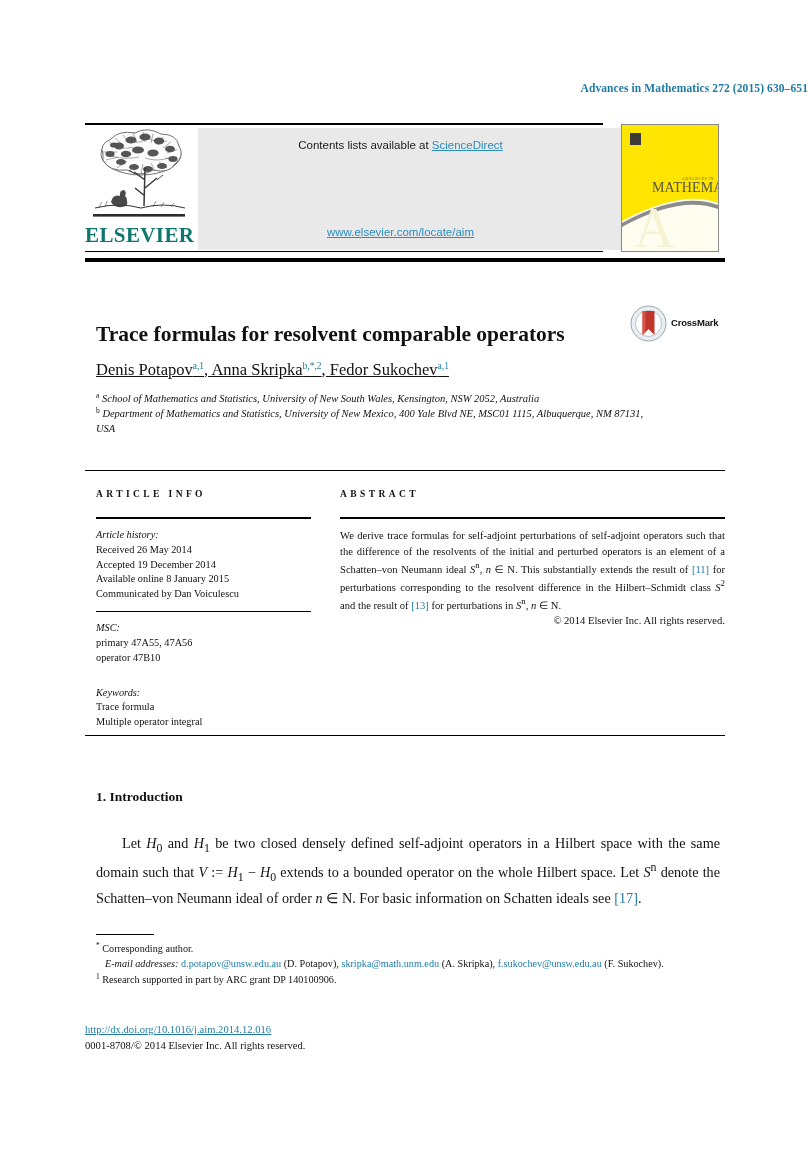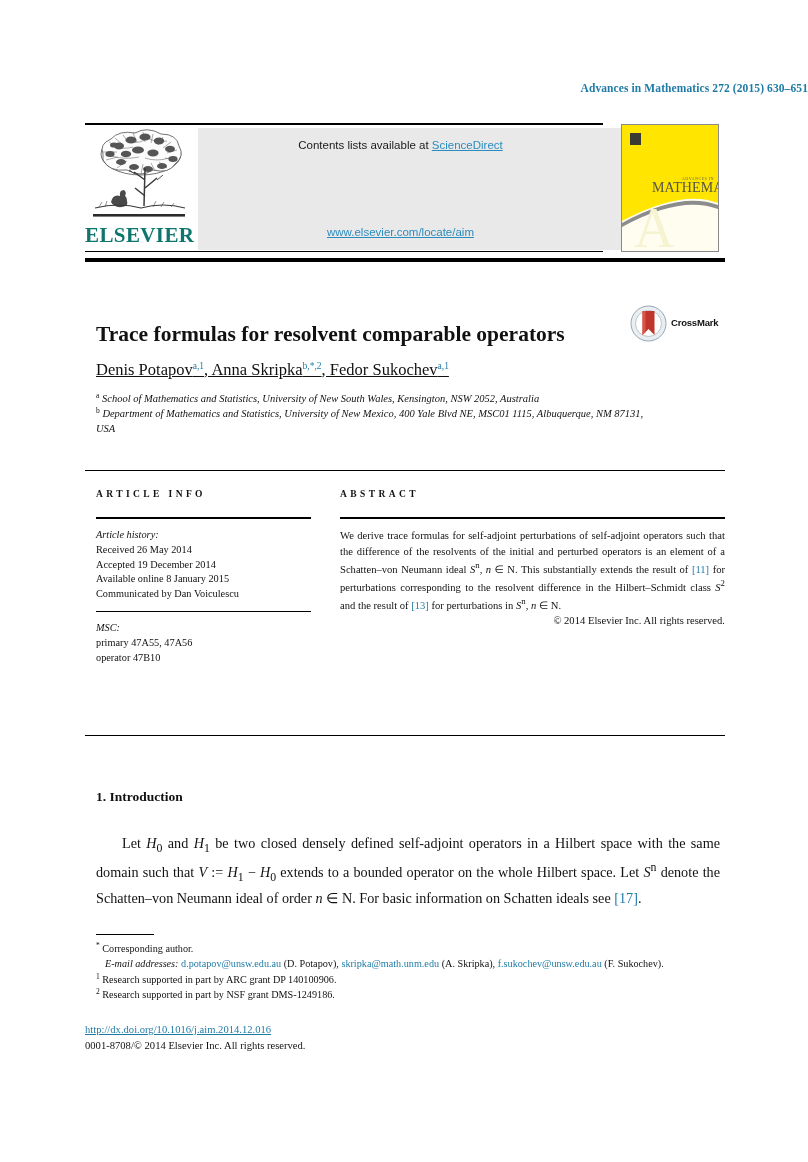--- a/index.html
+++ b/index.html
@@ -500,20 +500,25 @@
     </div>
 
     <div class="info-sep"></div>
 
     <div class="info-group">
       <span class="lbl">MSC:</span>
       <span>primary 47A55, 47A56</span><br>
       <span>operator 47B10</span>
     </div>
 
+    <div class="info-group" style="margin-top:20px">
+      <span class="lbl">Keywords:</span>
+      <span>Trace formula</span><br>
+      <span>Multiple operator integral</span>
+    </div>
   </div>
 
   <div class="abs-col">
     <div class="col-head">ABSTRACT</div>
     <div class="col-rule"></div>
     <div class="abs-body">We derive trace formulas for self-adjoint perturbations of self-adjoint operators such that the difference of the resolvents of the initial and perturbed operators is an element of a Schatten–von Neumann ideal <span class="cal">S</span><sup>n</sup>, <span class="mathi">n</span> ∈ N. This substantially extends the result of <span class="ref">[11]</span> for perturbations corresponding to the resolvent difference in the Hilbert–Schmidt class <span class="cal">S</span><sup>2</sup> and the result of <span class="ref">[13]</span> for perturbations in <span class="cal">S</span><sup>n</sup>, <span class="mathi">n</span> ∈ N.</div>
     <div class="abs-copy">© 2014 Elsevier Inc. All rights reserved.</div>
   </div>
 
   <div class="rule-info-bottom"></div>
@@ -528,24 +533,20 @@
       <span>Corresponding author.</span>
     </span>
     <span class="fn-line fn-indent">
       <span class="mail-lbl">E-mail addresses:</span>
       <span><span class="mail">d.potapov@unsw.edu.au</span> (D. Potapov), <span class="mail">skripka@math.unm.edu</span> (A. Skripka), <span class="mail">f.sukochev@unsw.edu.au</span> (F. Sukochev).</span>
     </span>
     <span class="fn-line">
       <sup>1</sup>
       <span>Research supported in part by ARC grant DP 140100906.</span>
     </span>
-    <span class="fn-line">
-      <sup>2</sup>
-      <span>Research supported in part by NSF grant DMS-1249186.</span>
-    </span>
   </div>
 
   <div class="doi-block">
     <a class="doi-link" href="#">http://dx.doi.org/10.1016/j.aim.2014.12.016</a>
     <span class="issn-line">0001-8708/© 2014 Elsevier Inc. All rights reserved.</span>
   </div>
 
 </div>
 
 </body></html>

